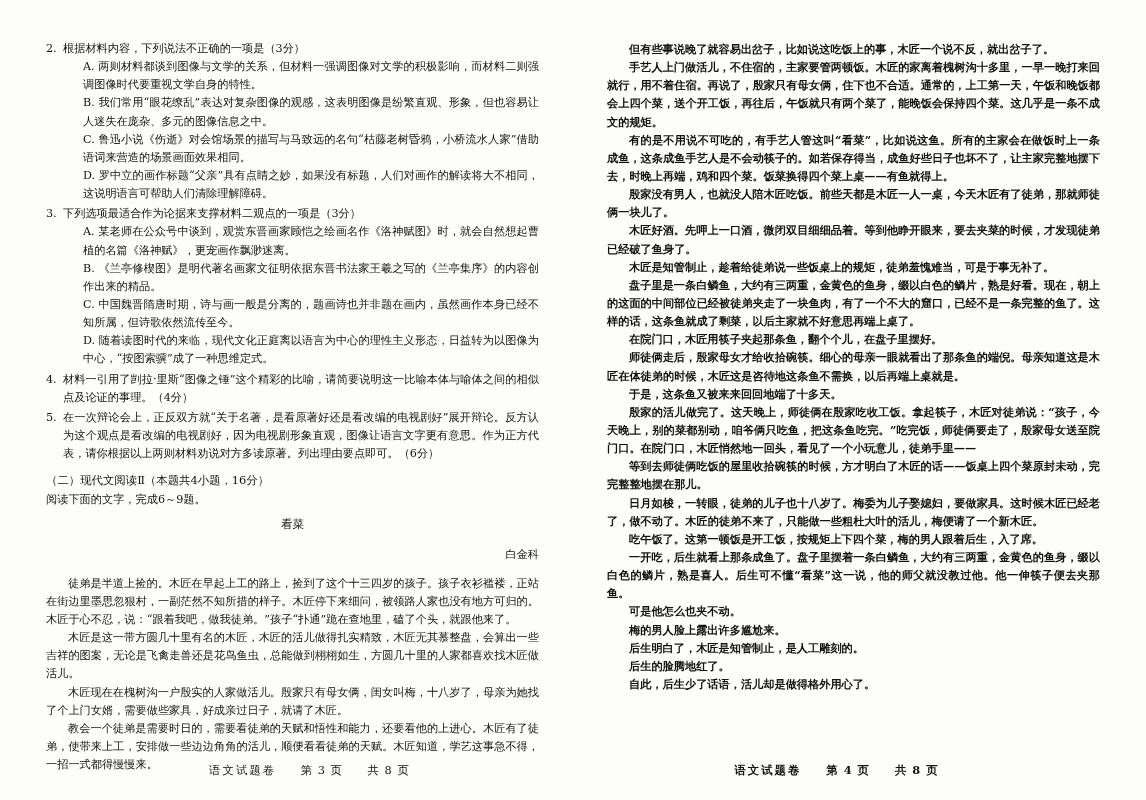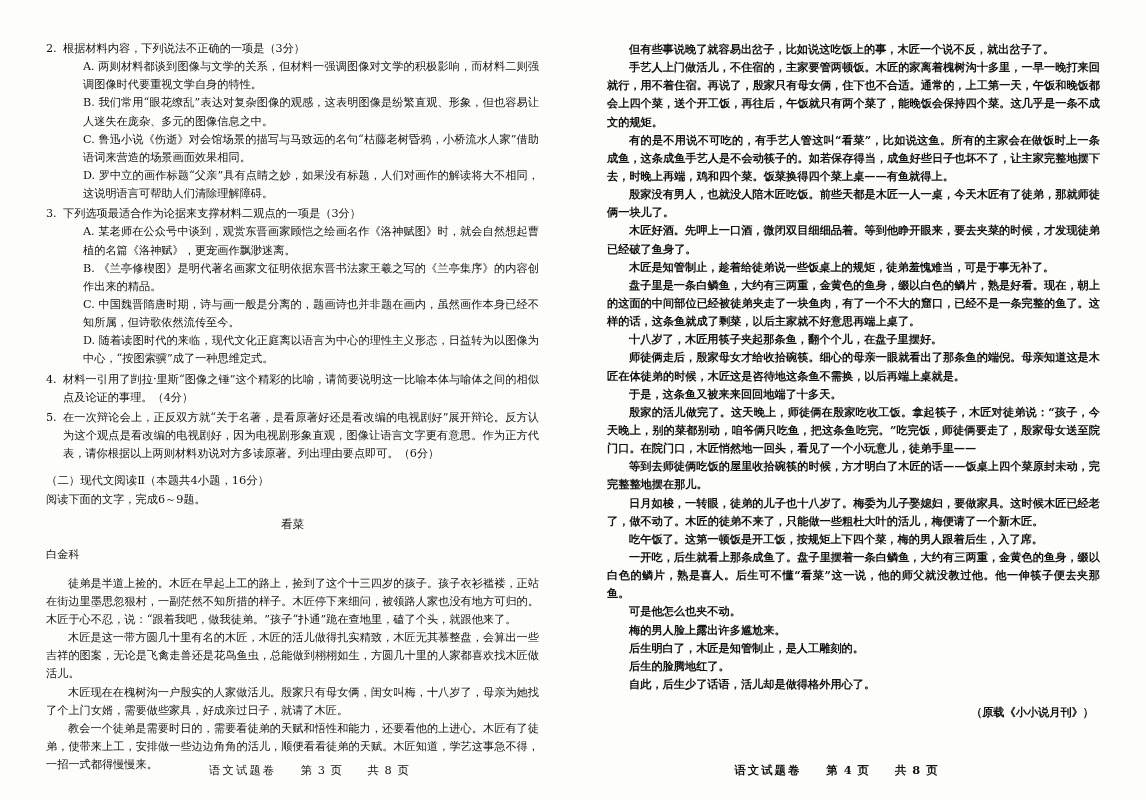--- a/index.html
+++ b/index.html
@@ -58,21 +58,21 @@
   }
   .title-main{
     font-size:11.6px;
     line-height:1.75;
     text-align:center;
     margin-top:5px;
   }
   .title-sub{
     font-size:11.2px;
     line-height:1.6;
-    text-align:left;
+    text-align:right;
   }
   .story p{
     font-size:11.2px;
     line-height:1.62;
     text-align:justify;
     text-indent:22px;
     margin:0;
   }
   .right-align{
     text-align:right;
@@ -157,36 +157,35 @@
 
   <div class="col right">
     <div class="story">
       <p>但有些事说晚了就容易出岔子，比如说这吃饭上的事，木匠一个说不反，就出岔子了。</p>
       <p>手艺人上门做活儿，不住宿的，主家要管两顿饭。木匠的家离着槐树沟十多里，一早一晚打来回就行，用不着住宿。再说了，殷家只有母女俩，住下也不合适。通常的，上工第一天，午饭和晚饭都会上四个菜，送个开工饭，再往后，午饭就只有两个菜了，能晚饭会保持四个菜。这几乎是一条不成文的规矩。</p>
       <p>有的是不用说不可吃的，有手艺人管这叫“看菜”，比如说这鱼。所有的主家会在做饭时上一条成鱼，这条成鱼手艺人是不会动筷子的。如若保存得当，成鱼好些日子也坏不了，让主家完整地摆下去，时晚上再端，鸡和四个菜。饭菜换得四个菜上桌——有鱼就得上。</p>
       <p>殷家没有男人，也就没人陪木匠吃饭。前些天都是木匠一人一桌，今天木匠有了徒弟，那就师徒俩一块儿了。</p>
       <p>木匠好酒。先呷上一口酒，微闭双目细细品着。等到他睁开眼来，要去夹菜的时候，才发现徒弟已经破了鱼身了。</p>
       <p>木匠是知管制止，趁着给徒弟说一些饭桌上的规矩，徒弟羞愧难当，可是于事无补了。</p>
       <p>盘子里是一条白鳞鱼，大约有三两重，金黄色的鱼身，缀以白色的鳞片，熟是好看。现在，朝上的这面的中间部位已经被徒弟夹走了一块鱼肉，有了一个不大的窟口，已经不是一条完整的鱼了。这样的话，这条鱼就成了剩菜，以后主家就不好意思再端上桌了。</p>
-      <p>十八岁了，木匠用筷子夹起那条鱼，翻个个儿，在盘子里摆好。</p>
+      <p>在院门口，木匠用筷子夹起那条鱼，翻个个儿，在盘子里摆好。</p>
       <p>师徒俩走后，殷家母女才给收拾碗筷。细心的母亲一眼就看出了那条鱼的端倪。母亲知道这是木匠在体徒弟的时候，木匠这是咨待地这条鱼不需换，以后再端上桌就是。</p>
       <p>于是，这条鱼又被来来回回地端了十多天。</p>
       <p>殷家的活儿做完了。这天晚上，师徒俩在殷家吃收工饭。拿起筷子，木匠对徒弟说：“孩子，今天晚上，别的菜都别动，咱爷俩只吃鱼，把这条鱼吃完。”吃完饭，师徒俩要走了，殷家母女送至院门口。在院门口，木匠悄然地一回头，看见了一个小玩意儿，徒弟手里——</p>
       <p>等到去师徒俩吃饭的屋里收拾碗筷的时候，方才明白了木匠的话——饭桌上四个菜原封未动，完完整整地摆在那儿。</p>
       <p>日月如梭，一转眼，徒弟的儿子也十八岁了。梅委为儿子娶媳妇，要做家具。这时候木匠已经老了，做不动了。木匠的徒弟不来了，只能做一些粗杜大叶的活儿，梅便请了一个新木匠。</p>
       <p>吃午饭了。这第一顿饭是开工饭，按规矩上下四个菜，梅的男人跟着后生，入了席。</p>
       <p>一开吃，后生就看上那条成鱼了。盘子里摆着一条白鳞鱼，大约有三两重，金黄色的鱼身，缀以白色的鳞片，熟是喜人。后生可不懂“看菜”这一说，他的师父就没教过他。他一伸筷子便去夹那鱼。</p>
       <p>可是他怎么也夹不动。</p>
       <p>梅的男人脸上露出许多尴尬来。</p>
       <p>后生明白了，木匠是知管制止，是人工雕刻的。</p>
       <p>后生的脸腾地红了。</p>
       <p>自此，后生少了话语，活儿却是做得格外用心了。</p>
     </div>
 
-    <p class="right-align">（原载《小小说月刊》）</p>
 
     <div class="footer">
       <span class="fl">语文试题卷</span>
       <span>第 4 页</span>
       <span>共 8 页</span>
     </div>
   </div>
 
 </div>
 

